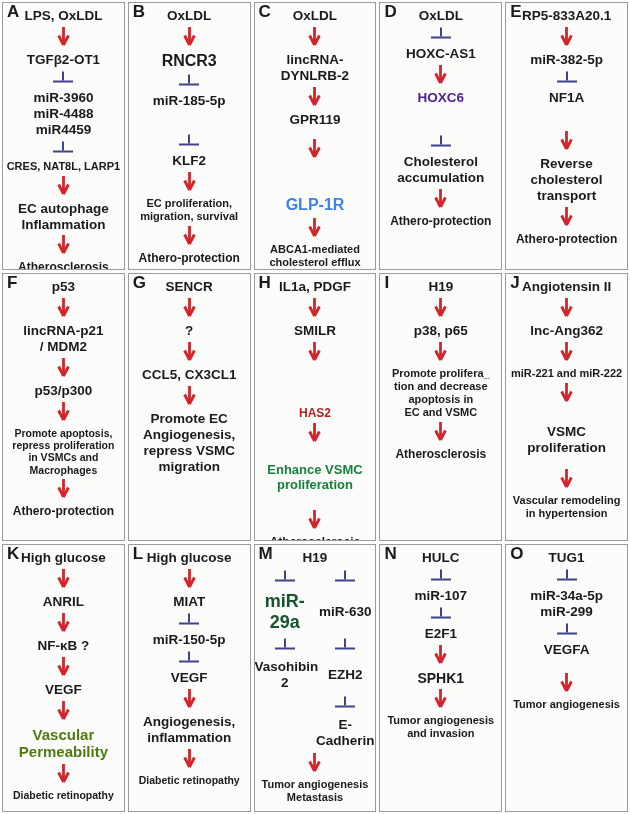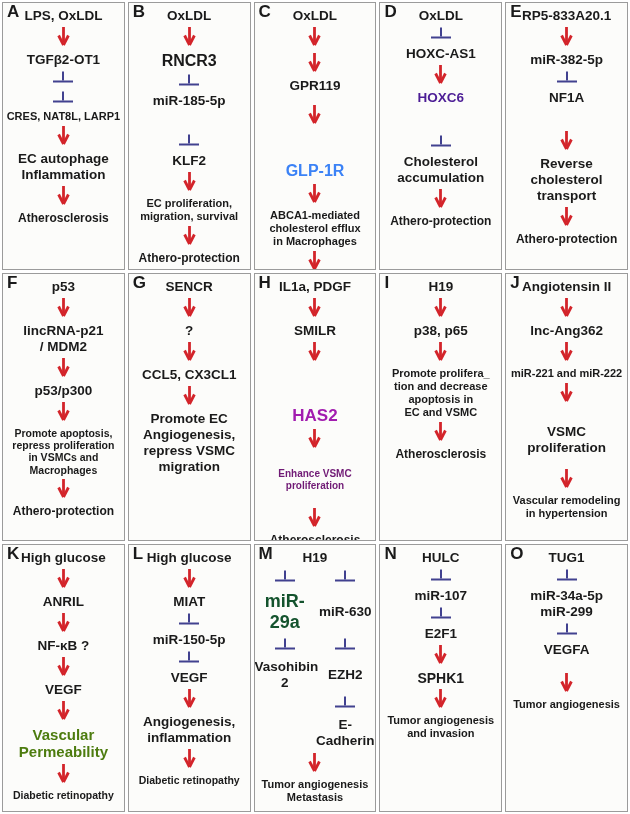--- a/index.html
+++ b/index.html
@@ -50,20 +50,23 @@
         <span class="glyph"><svg width="15" height="20" viewBox="0 0 15 20">
             <line x1="7.5" y1="1" x2="7.5" y2="16" stroke="#d3242a" stroke-width="2.8"></line>
             <line x1="2.6" y1="9.5" x2="7.5" y2="19" stroke="#d3242a" stroke-width="2.8"></line>
             <line x1="12.4" y1="9.5" x2="7.5" y2="19" stroke="#d3242a" stroke-width="2.8"></line>
           </svg></span>
         <div class="node" style="font-size: 13.5px; color: rgb(26, 26, 26);">TGFβ2-OT1</div>
         <span class="glyph"><svg width="24" height="13" viewBox="0 0 24 13">
             <line x1="12" y1="0.5" x2="12" y2="9.5" stroke="#41418f" stroke-width="2"></line>
             <line x1="2" y1="10.5" x2="22" y2="10.5" stroke="#41418f" stroke-width="2"></line>
           </svg></span>
+        <div class="node" style="font-size: 13.5px; color: rgb(26, 26, 26);">miR-3960
+miR-4488
+miR4459</div>
         <span class="glyph"><svg width="24" height="13" viewBox="0 0 24 13">
             <line x1="12" y1="0.5" x2="12" y2="9.5" stroke="#41418f" stroke-width="2"></line>
             <line x1="2" y1="10.5" x2="22" y2="10.5" stroke="#41418f" stroke-width="2"></line>
           </svg></span>
         <div class="node" style="font-size: 11px; color: rgb(26, 26, 26);">CRES, NAT8L, LARP1</div>
         <span class="glyph"><svg width="15" height="20" viewBox="0 0 15 20">
             <line x1="7.5" y1="1" x2="7.5" y2="16" stroke="#d3242a" stroke-width="2.8"></line>
             <line x1="2.6" y1="9.5" x2="7.5" y2="19" stroke="#d3242a" stroke-width="2.8"></line>
             <line x1="12.4" y1="9.5" x2="7.5" y2="19" stroke="#d3242a" stroke-width="2.8"></line>
           </svg></span>
@@ -115,20 +118,22 @@
     </div>
     <div class="panel" style="background: rgb(252, 252, 250); border-color: rgb(155, 155, 155);">
       <div class="panel-letter">C</div>
       <div class="flow">
         <div class="node" style="font-size: 13.5px; color: rgb(26, 26, 26);">OxLDL</div>
         <span class="glyph"><svg width="15" height="20" viewBox="0 0 15 20">
             <line x1="7.5" y1="1" x2="7.5" y2="16" stroke="#d3242a" stroke-width="2.8"></line>
             <line x1="2.6" y1="9.5" x2="7.5" y2="19" stroke="#d3242a" stroke-width="2.8"></line>
             <line x1="12.4" y1="9.5" x2="7.5" y2="19" stroke="#d3242a" stroke-width="2.8"></line>
           </svg></span>
+        <div class="node" style="font-size: 13.5px; color: rgb(26, 26, 26);">lincRNA-
+DYNLRB-2</div>
         <span class="glyph"><svg width="15" height="20" viewBox="0 0 15 20">
             <line x1="7.5" y1="1" x2="7.5" y2="16" stroke="#d3242a" stroke-width="2.8"></line>
             <line x1="2.6" y1="9.5" x2="7.5" y2="19" stroke="#d3242a" stroke-width="2.8"></line>
             <line x1="12.4" y1="9.5" x2="7.5" y2="19" stroke="#d3242a" stroke-width="2.8"></line>
           </svg></span>
         <div class="node" style="font-size: 13.5px; color: rgb(26, 26, 26);">GPR119</div>
         <div class="spacer" style="height: 8px;"></div>
         <span class="glyph"><svg width="15" height="20" viewBox="0 0 15 20">
             <line x1="7.5" y1="1" x2="7.5" y2="16" stroke="#d3242a" stroke-width="2.8"></line>
             <line x1="2.6" y1="9.5" x2="7.5" y2="19" stroke="#d3242a" stroke-width="2.8"></line>
@@ -281,28 +286,28 @@
             <line x1="7.5" y1="1" x2="7.5" y2="16" stroke="#d3242a" stroke-width="2.8"></line>
             <line x1="2.6" y1="9.5" x2="7.5" y2="19" stroke="#d3242a" stroke-width="2.8"></line>
             <line x1="12.4" y1="9.5" x2="7.5" y2="19" stroke="#d3242a" stroke-width="2.8"></line>
           </svg></span>
         <div class="node" style="font-size: 13.5px; color: rgb(26, 26, 26);">SMILR</div>
         <span class="glyph"><svg width="15" height="20" viewBox="0 0 15 20">
             <line x1="7.5" y1="1" x2="7.5" y2="16" stroke="#d3242a" stroke-width="2.8"></line>
             <line x1="2.6" y1="9.5" x2="7.5" y2="19" stroke="#d3242a" stroke-width="2.8"></line>
             <line x1="12.4" y1="9.5" x2="7.5" y2="19" stroke="#d3242a" stroke-width="2.8"></line>
           </svg></span>
-        <div class="node" style="font-size: 17px; color: #a21caf; margin-top: 40px;">HAS2</div>
+        <div class="node" style="font-size: 12px; color: #b91c1c; margin-top: 40px;">HAS2</div>
         <span class="glyph"><svg width="15" height="20" viewBox="0 0 15 20">
             <line x1="7.5" y1="1" x2="7.5" y2="16" stroke="#d3242a" stroke-width="2.8"></line>
             <line x1="2.6" y1="9.5" x2="7.5" y2="19" stroke="#d3242a" stroke-width="2.8"></line>
             <line x1="12.4" y1="9.5" x2="7.5" y2="19" stroke="#d3242a" stroke-width="2.8"></line>
           </svg></span>
         <div class="spacer" style="height: 14px;"></div>
-        <div class="node" style="font-size: 10px; color: #701a75;">Enhance VSMC
+        <div class="node" style="font-size: 13px; color: #15803d;">Enhance VSMC
 proliferation</div>
         <div class="spacer" style="height: 14px;"></div>
         <span class="glyph"><svg width="15" height="20" viewBox="0 0 15 20">
             <line x1="7.5" y1="1" x2="7.5" y2="16" stroke="#d3242a" stroke-width="2.8"></line>
             <line x1="2.6" y1="9.5" x2="7.5" y2="19" stroke="#d3242a" stroke-width="2.8"></line>
             <line x1="12.4" y1="9.5" x2="7.5" y2="19" stroke="#d3242a" stroke-width="2.8"></line>
           </svg></span>
         <div class="node" style="font-size: 12px; color: rgb(26, 26, 26);">Atherosclerosis</div>
       </div>
     </div>

